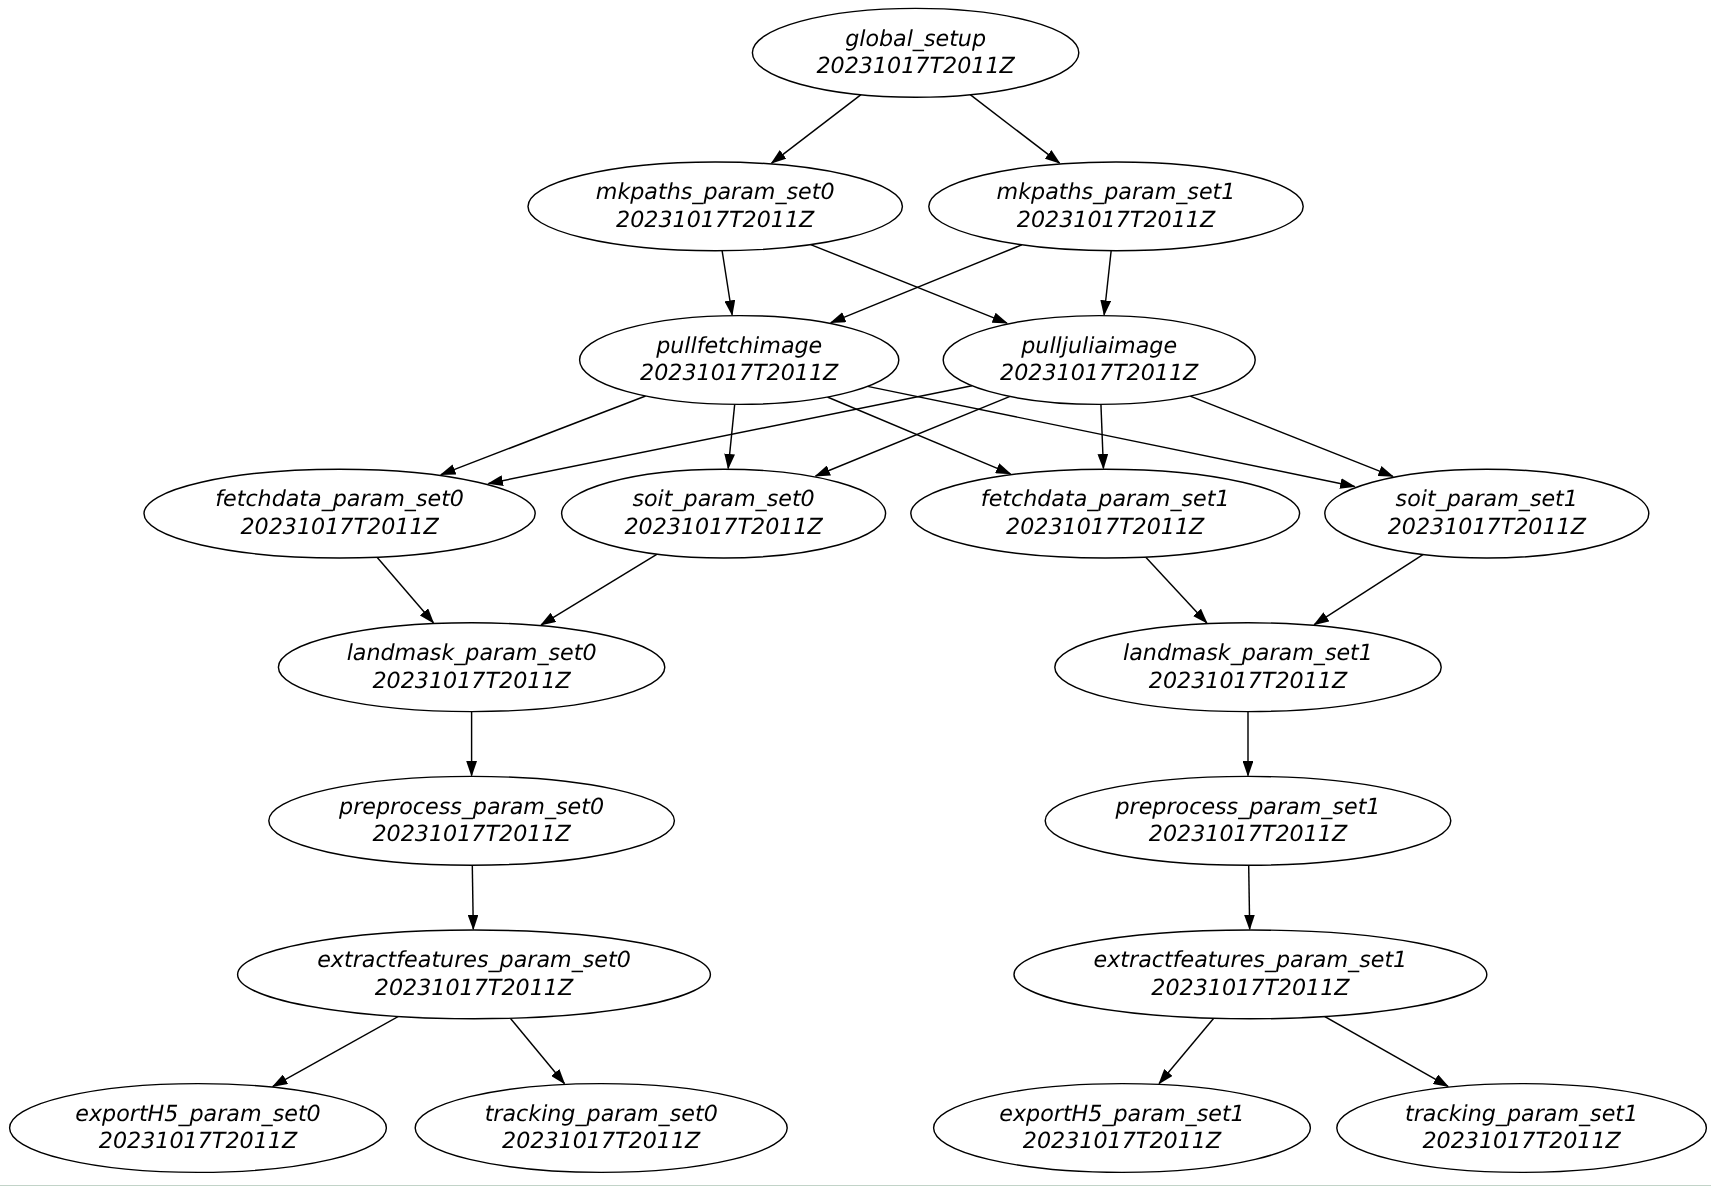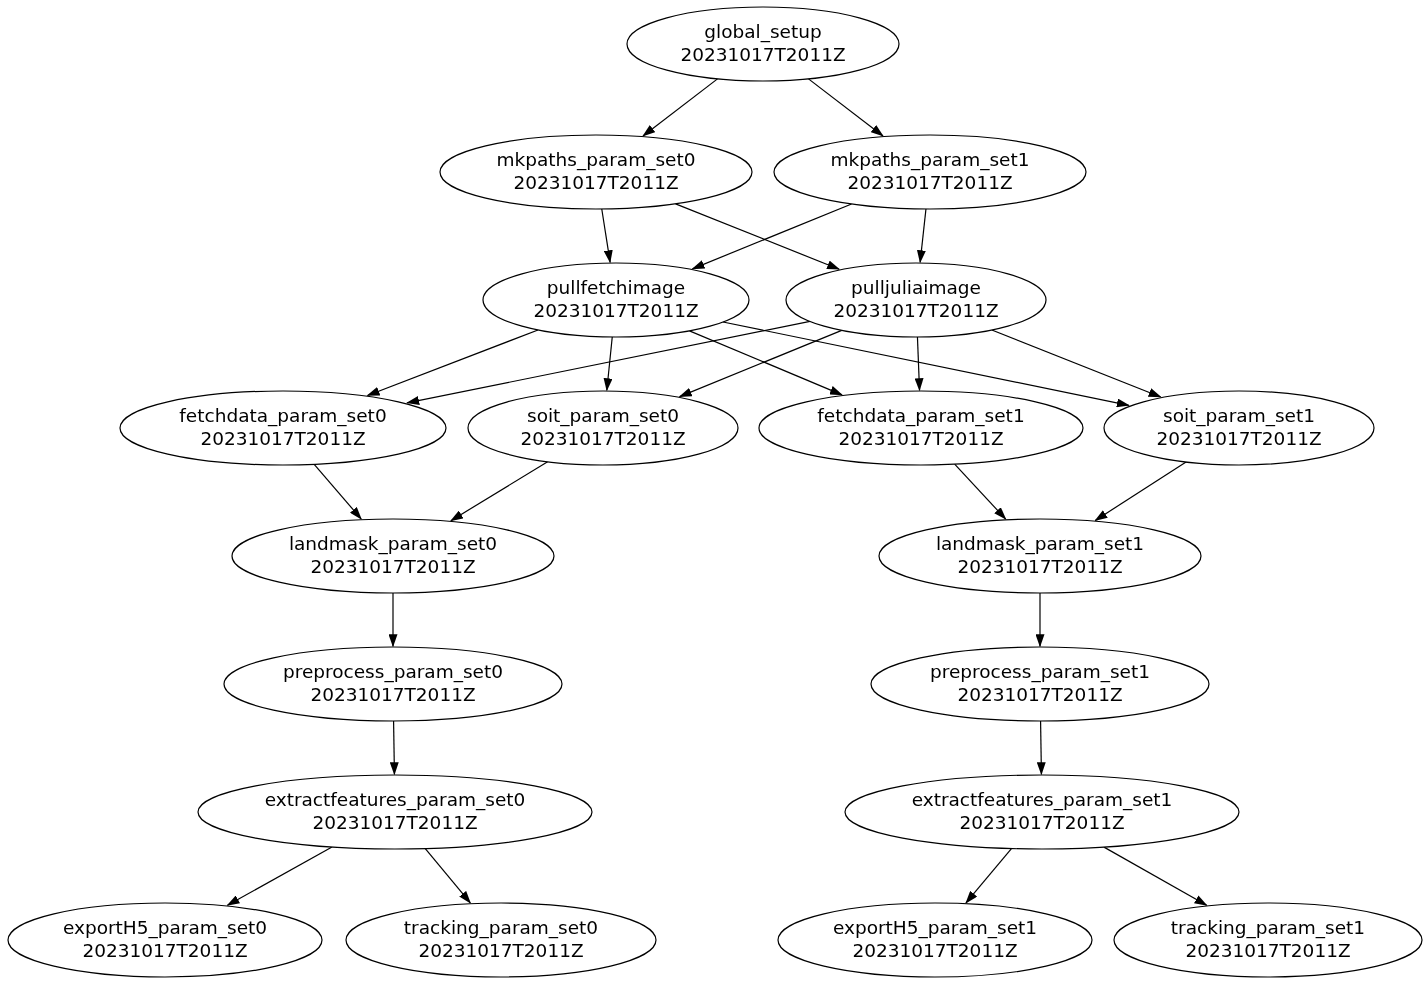--- a/index.html
+++ b/index.html
@@ -5,20 +5,21 @@
   html, body {
     margin: 0;
     padding: 0;
     background: #ffffff;
   }
   #dag-container {
     width: 1426px;
     height: 988px;
     background: #14532d;
     overflow: hidden;
+    font-style: italic;
   }
   svg text {
     font-family: "DejaVu Sans", "Liberation Sans", sans-serif;
     font-size: 18.5px;
     fill: #000000;
     text-anchor: middle;
   }
   svg ellipse {
     fill: #ffffff;
     stroke: #000000;

